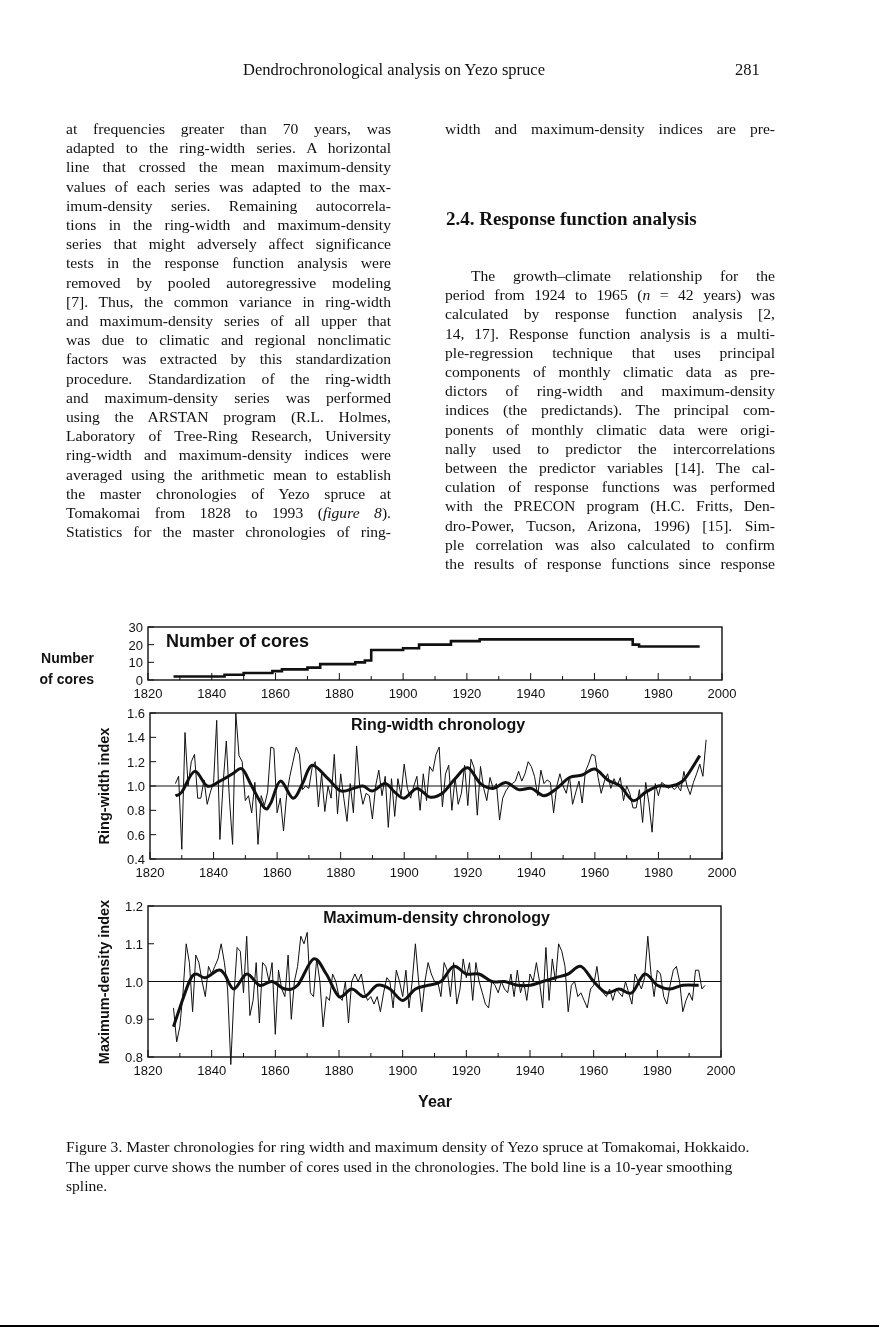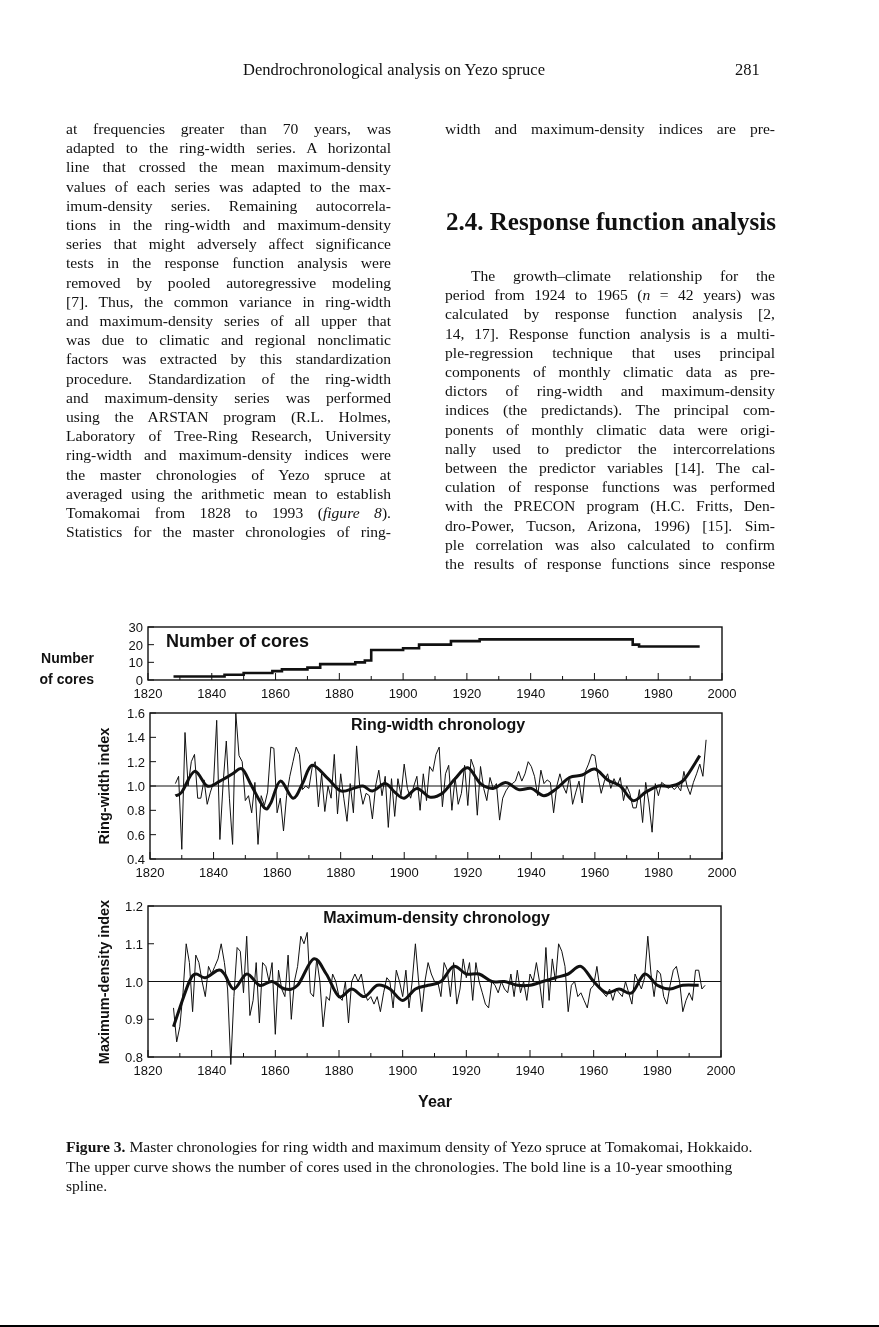--- a/index.html
+++ b/index.html
@@ -6,26 +6,26 @@
   body { width:879px; height:1327px; position:relative; overflow:hidden; color:#111; }
   .serif { font-family: "Liberation Serif", "DejaVu Serif", serif; }
   #running-head { position:absolute; top:60px; left:0; width:879px; font-size:16.5px; }
   #running-title { position:absolute; left:243px; top:0; }
   #page-number { position:absolute; left:735px; top:0;text-align:right; }
   .col { position:absolute; top:119px; font-size:15.6px; line-height:19.2px; text-align:justify; }
   #col-left { left:66px; width:325px; }
   #col-right { left:445px; width:330px; }
   .col .line { display:block; text-align:justify; text-align-last:justify; white-space:nowrap; }
   .col .line.last { text-align-last:left; }
-  #section-heading { position:absolute; left:446px; top:208px; font-size:25px; font-weight:bold; }
+  #section-heading { position:absolute; left:446px; top:208px; font-size:19px; font-weight:bold; }
   #col-right-2 { left:445px; top:266px; width:330px; }
   .indent { padding-left:26px; }
   #figure-svg { position:absolute; left:0; top:580px; }
   #caption { position:absolute; left:66px; top:1137px; width:710px; font-size:15.6px; line-height:19.6px; }
-  #caption b { font-weight:bold;text-align:right; }
+  #caption b { font-weight:normal;text-align:right; }
   #bottom-rule { position:absolute; left:0; top:1325px; width:879px; height:2px; background:#000; }
 </style>
 </head>
 <body>
 
 <div id="running-head" class="serif">
   <span id="running-title">Dendrochronological analysis on Yezo spruce</span>
   <span id="page-number">281</span>
 </div>
 
@@ -41,22 +41,22 @@
     <span class="line">removed by pooled autoregressive modeling</span>
     <span class="line">[7]. Thus, the common variance in ring-width</span>
     <span class="line">and maximum-density series of all upper that</span>
     <span class="line">was due to climatic and regional nonclimatic</span>
     <span class="line">factors was extracted by this standardization</span>
     <span class="line">procedure. Standardization of the ring-width</span>
     <span class="line">and maximum-density series was performed</span>
     <span class="line">using the ARSTAN program (R.L. Holmes,</span>
     <span class="line">Laboratory of Tree-Ring Research, University</span>
     <span class="line">ring-width and maximum-density indices were</span>
+    <span class="line">averaged using the arithmetic mean to establish</span>
     <span class="line">the master chronologies of Yezo spruce at</span>
-    <span class="line">averaged using the arithmetic mean to establish</span>
     <span class="line">Tomakomai from 1828 to 1993 (<i>figure 8</i>).</span>
     <span class="line">Statistics for the master chronologies of ring-</span>
   </div>
 
 <div id="col-right" class="col serif">
     <span class="line">width and maximum-density indices are pre-</span>
   </div>
 
 <div id="section-heading" class="serif">2.4. Response function analysis</div>
 

